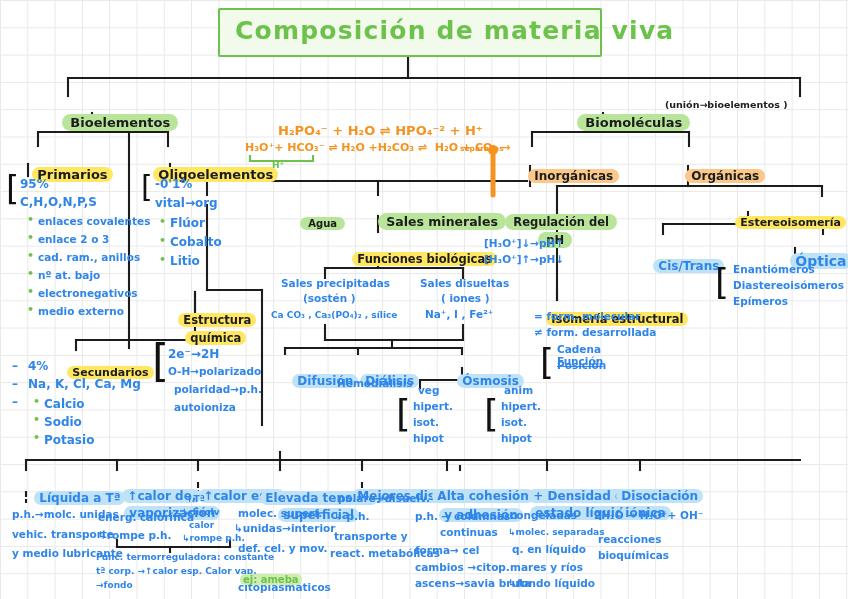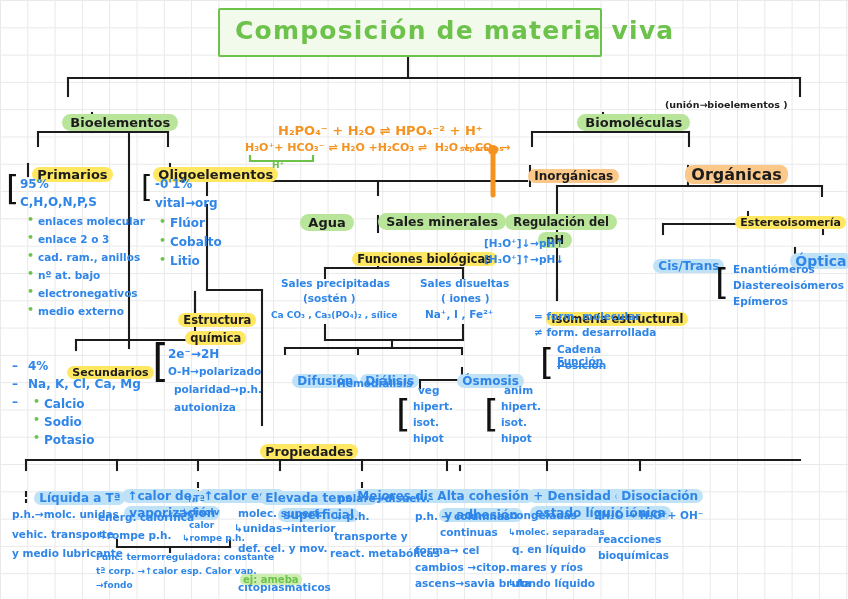--- a/index.html
+++ b/index.html
@@ -181,21 +181,21 @@
   <div class="n" style="left:42px;top:95px;">
     <span class="blk hl-g">Bioelementos</span>
   </div>
 
   <div class="n" style="left:12px;top:147px;">
     <span class="blk hl-y">Primarios</span>
   </div>
   <div class="brk" style="left:6px;top:174px;font-size:34px;line-height:28px;">[</div>
   <div class="n blu" style="left:20px;top:178px;text-align:center;">95%</div>
   <div class="n blu" style="left:20px;top:196px;">C,H,O,N,P,S</div>
-  <div class="n blu-s" style="left:38px;top:216px;">enlaces molecular</div>
+  <div class="n blu-s" style="left:38px;top:216px;">enlaces covalentes</div>
   <div class="n blu-s" style="left:38px;top:234px;">enlace 2 o 3</div>
   <div class="n blu-s" style="left:38px;top:252px;">cad. ram., anillos</div>
   <div class="n blu-s" style="left:38px;top:270px;">nº at. bajo</div>
   <div class="n blu-s" style="left:38px;top:288px;">electronegativos</div>
   <div class="n blu-s" style="left:38px;top:306px;">medio externo</div>
   <div class="n bullet" style="left:27px;top:214px;font-size:11px;">•</div>
   <div class="n bullet" style="left:27px;top:232px;font-size:11px;">•</div>
   <div class="n bullet" style="left:27px;top:250px;font-size:11px;">•</div>
   <div class="n bullet" style="left:27px;top:268px;font-size:11px;">•</div>
   <div class="n bullet" style="left:27px;top:286px;font-size:11px;">•</div>
@@ -240,21 +240,21 @@
   <div class="n blu-s" style="left:168px;top:366px;">O-H→polarizado</div>
   <div class="n blu-s" style="left:174px;top:384px;">polaridad→p.h.</div>
   <div class="n blu-s" style="left:174px;top:402px;">autoioniza</div>
 
   <div class="n org" style="left:278px;top:124px;font-size:13px;">H₂PO₄⁻ + H₂O ⇌ HPO₄⁻² + H⁺</div>
   <div class="n org" style="left:245px;top:142px;font-size:11px;">H₃O⁺+ HCO₃⁻ ⇌ H₂O +H₂CO₃ ⇌  H₂O + CO₂ →</div>
   <div class="n org" style="left:460px;top:145px;font-size:7.5px;">separadas</div>
   <div class="n grn" style="left:272px;top:160px;font-size:9px;">H⁺</div>
 
   <div class="n" style="left:280px;top:195px;">
-    <span class="blk hl-g" style="font-size:13px;">Agua</span>
+    <span class="blk hl-g" style="font-size:10px;">Agua</span>
   </div>
 
   <div class="n" style="left:358px;top:194px;">
     <span class="blk hl-g" style="font-size:12.5px;">Sales minerales</span>
   </div>
   <div class="n" style="left:332px;top:231px;">
     <span class="blk hl-y" style="font-size:11.5px;">Funciones biológicas</span>
   </div>
 
   <div class="n blu-s" style="left:281px;top:278px;">Sales precipitadas</div>
@@ -299,21 +299,21 @@
 
   <div class="n" style="left:557px;top:95px;">
     <span class="blk hl-g">Biomoléculas</span>
   </div>
   <div class="n blk" style="left:665px;top:100px;font-size:9.5px;">(unión→bioelementos )</div>
 
   <div class="n" style="left:508px;top:148px;">
     <span class="blk hl-o" style="font-size:12px;">Inorgánicas</span>
   </div>
   <div class="n" style="left:665px;top:148px;">
-    <span class="blk hl-o" style="font-size:16px;">Orgánicas</span>
+    <span class="blk hl-o" style="font-size:12px;">Orgánicas</span>
   </div>
 
   <div class="n" style="left:526px;top:291px;">
     <span class="blk hl-y" style="font-size:11.5px;">Isomería estructural</span>
   </div>
   <div class="n blu-s" style="left:534px;top:311px;">= form. molecular</div>
   <div class="n blu-s" style="left:534px;top:327px;">≠ form. desarrollada</div>
   <div class="brk" style="left:540px;top:348px;font-size:36px;line-height:28px;">[</div>
   <div class="n blu-s" style="left:557px;top:344px;">Cadena</div>
   <div class="n blu-s" style="left:557px;top:360px;">Posición</div>
@@ -326,23 +326,20 @@
     <span class="blu hl-b">Cis/Trans</span>
   </div>
   <div class="n" style="left:770px;top:234px;">
     <span class="blu hl-b" style="font-size:14px;">Óptica</span>
   </div>
   <div class="brk" style="left:715px;top:268px;font-size:36px;line-height:28px;">[</div>
   <div class="n blu-s" style="left:733px;top:264px;">Enantiómeros</div>
   <div class="n blu-s" style="left:733px;top:280px;">Diastereoisómeros</div>
   <div class="n blu-s" style="left:733px;top:296px;">Epímeros</div>
 
-  <div class="n" style="left:240px;top:424px;">
-    <span class="blk hl-y" style="font-size:12.5px;">Propiedades</span>
-  </div>
 
   <div class="n" style="left:14px;top:470px;">
     <span class="blu hl-b">Líquida a Tª</span>
   </div>
   <div class="n blu-s" style="left:12px;top:509px;">p.h.→molc. unidas</div>
   <div class="n blu-s" style="left:12px;top:529px;">vehic. transporte</div>
   <div class="n blu-s" style="left:12px;top:548px;">y medio lubricante</div>
 
   <div class="n" style="left:102px;top:468px;">
     <span class="blu hl-b">↑calor de,</span>

